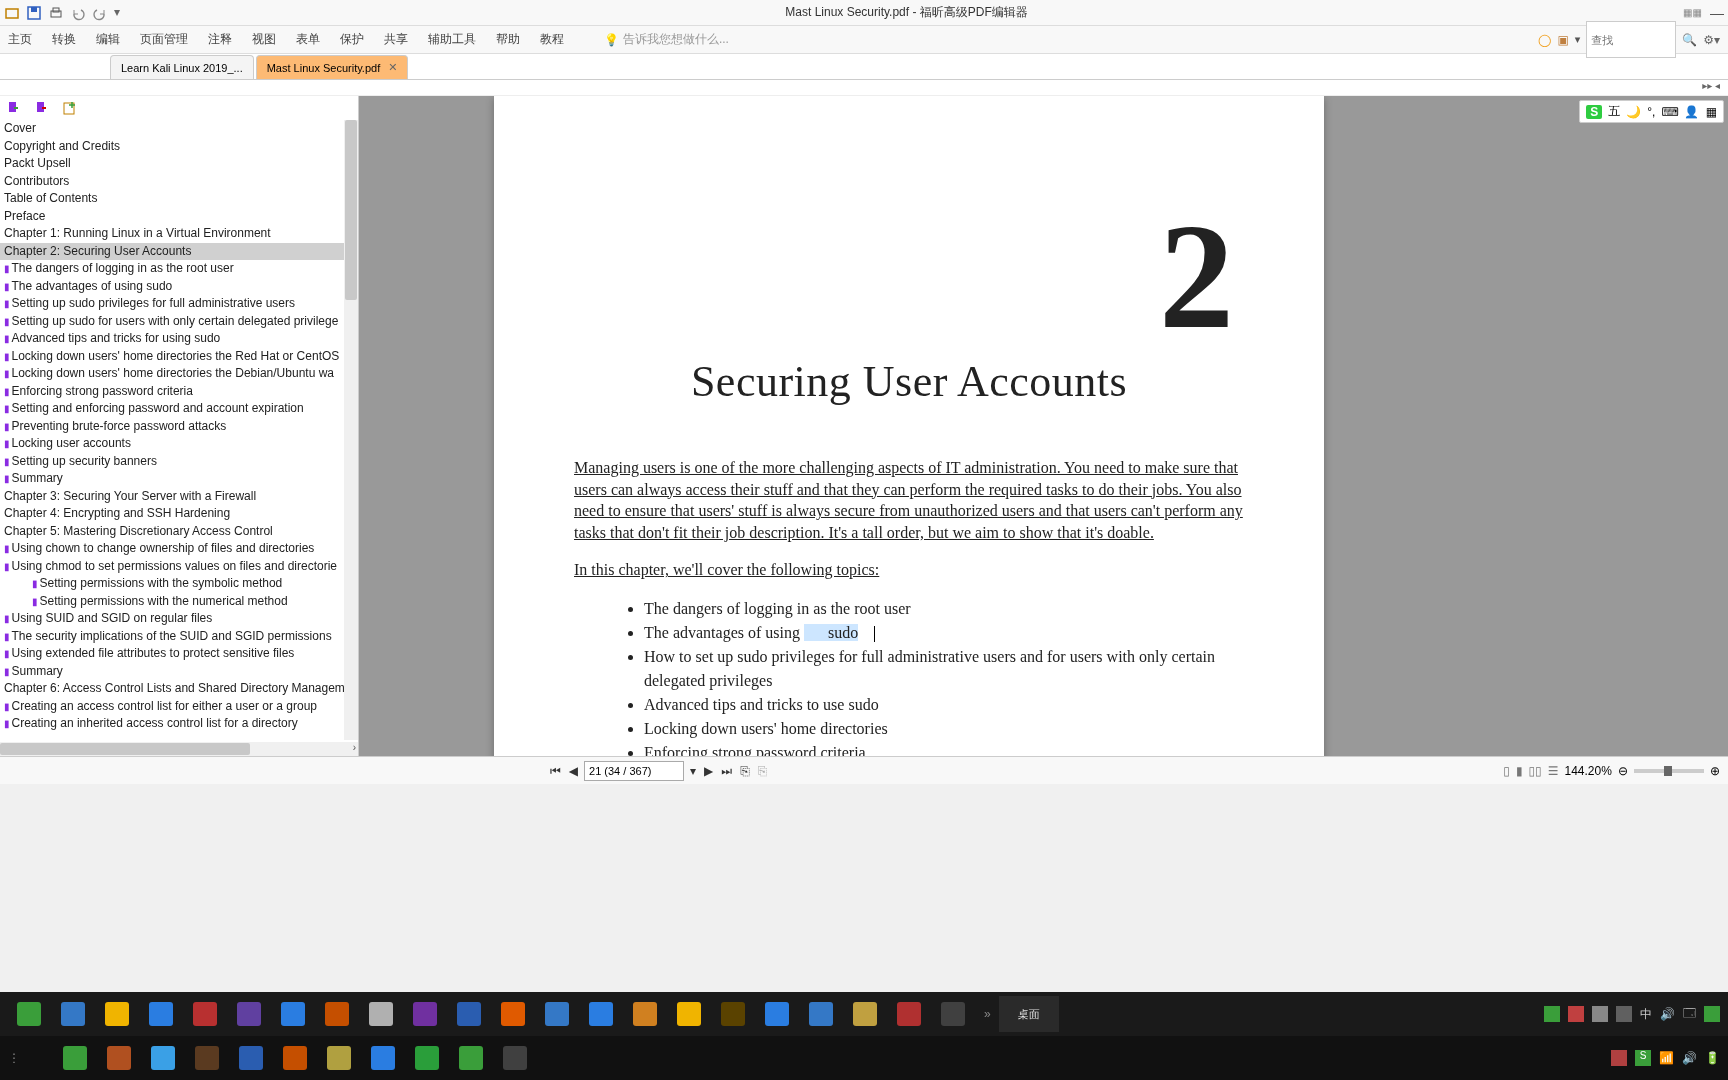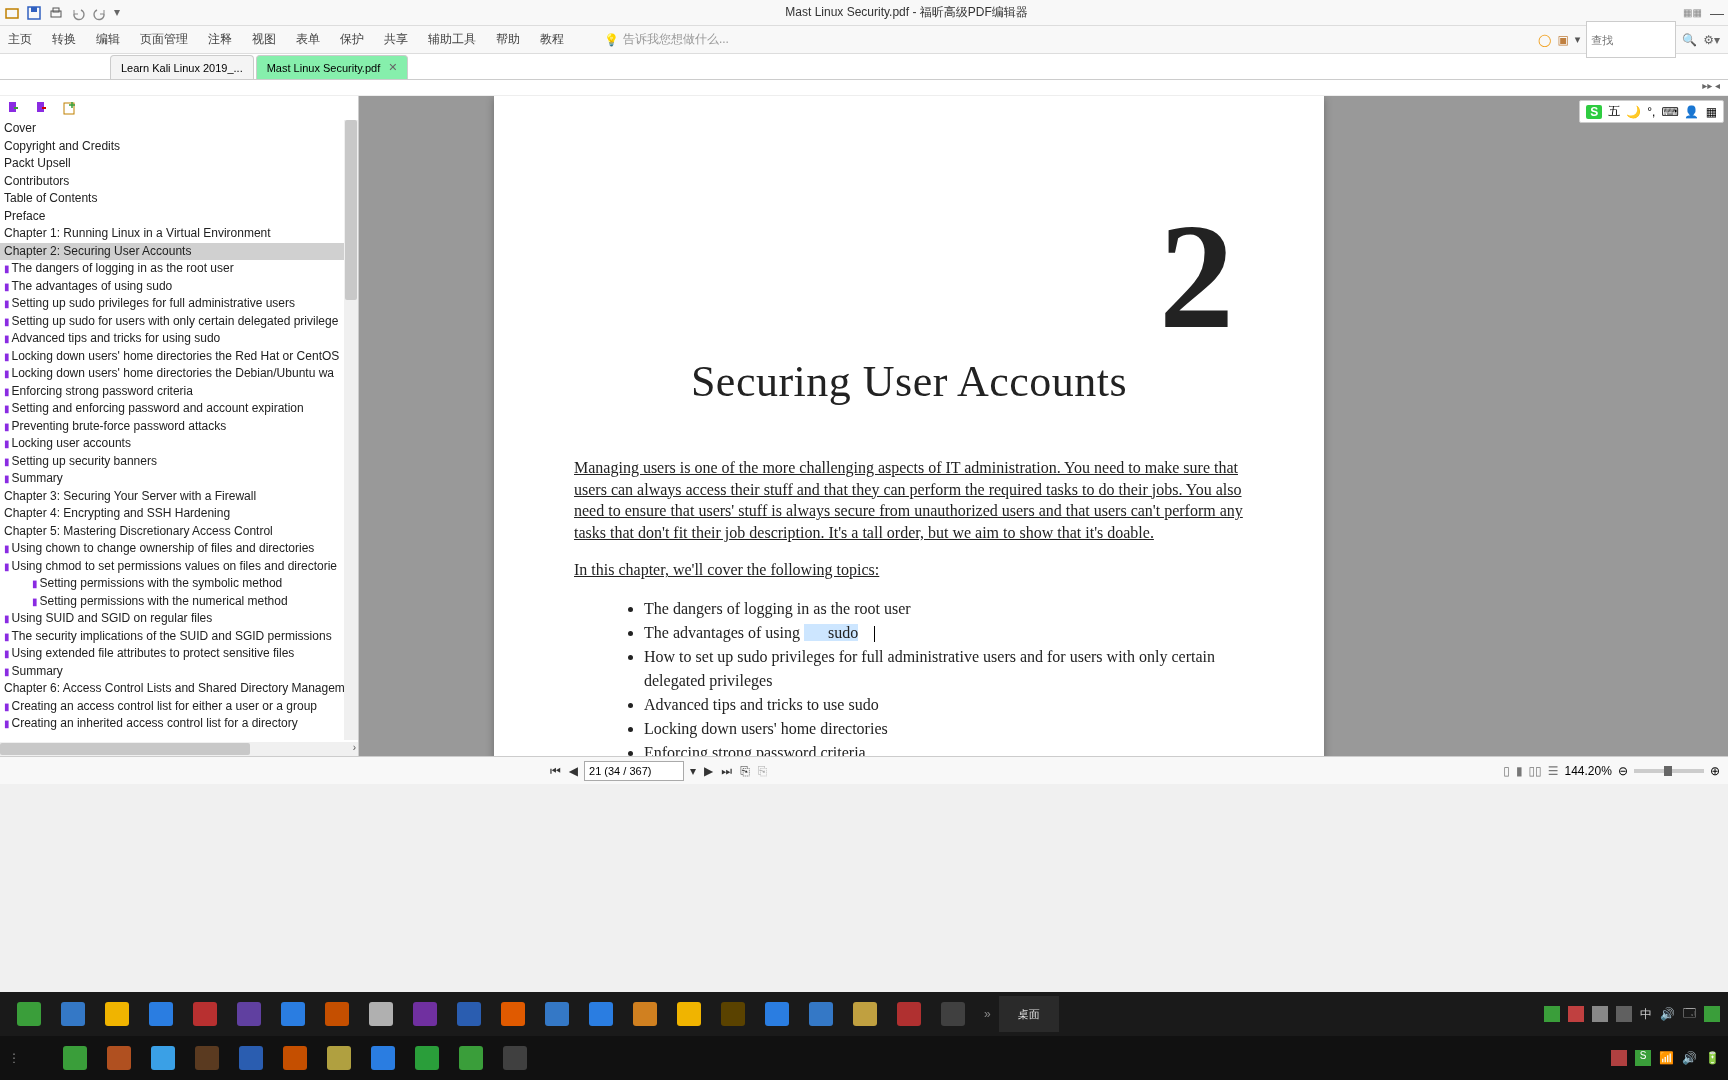--- a/index.html
+++ b/index.html
@@ -12,21 +12,21 @@
 .titlebar-right { display: flex; gap: 8px; align-items: center; }
 
 .menubar { height: 28px; background: #f8f8f8; display: flex; align-items: center; padding: 0 8px; gap: 20px; color: #444; font-size: 12px; border-bottom: 1px solid #ddd; }
 .menubar .menu-item { cursor: pointer; }
 .menubar .search-box { margin-left: 20px; display: flex; align-items: center; gap: 4px; color: #999; }
 .menubar .right-tools { margin-left: auto; display: flex; align-items: center; gap: 6px; }
 .find-input { width: 90px; height: 37px; border: 1px solid #ccc; padding: 0 4px; font-size: 11px; }
 
 .tabbar { height: 26px; background: #fff; display: flex; align-items: flex-end; padding-left: 110px; border-bottom: 1px solid #ccc; }
 .tab { height: 24px; padding: 0 10px; display: flex; align-items: center; gap: 8px; border: 1px solid #ccc; border-bottom: none; border-radius: 4px 4px 0 0; background: #f4f4f4; font-size: 11px; margin-right: 2px; }
-.tab.active { background: #86efac; }
+.tab.active { background: #fdba74; }
 .tab .close { color: #666; cursor: pointer; }
 
 .nav-collapse { height: 16px; background: #fff; border-bottom: 1px solid #eee; text-align: right; padding-right: 8px; font-size: 10px; color: #666; }
 
 .main { display: flex; height: 660px; }
 .sidebar { width: 359px; background: #fff; border-right: 1px solid #ccc; display: flex; flex-direction: column; position: relative; }
 .sidebar-tools { height: 24px; display: flex; align-items: center; gap: 12px; padding: 0 6px; }
 .sb-icon { width: 16px; height: 16px; display: inline-block; }
 .outline { flex: 1; overflow: hidden; font-size: 12px; color: #222; line-height: 17.5px; }
 .outline .item { padding: 0 4px; white-space: nowrap; overflow: hidden; cursor: pointer; }

